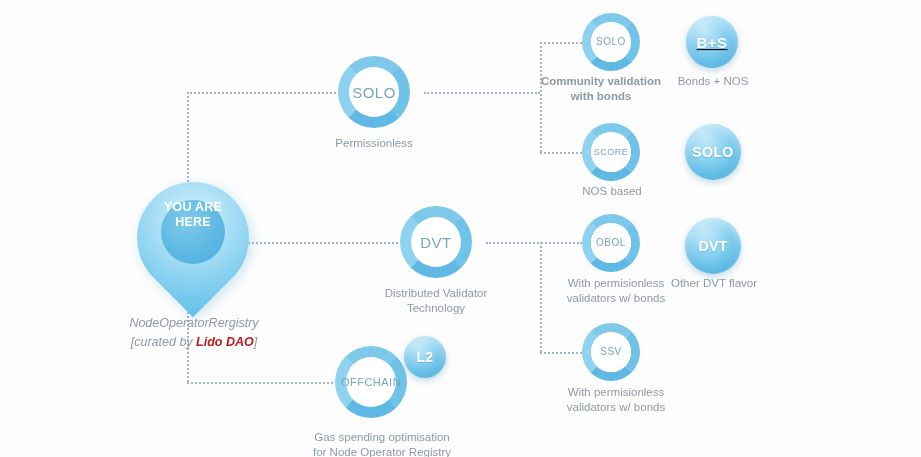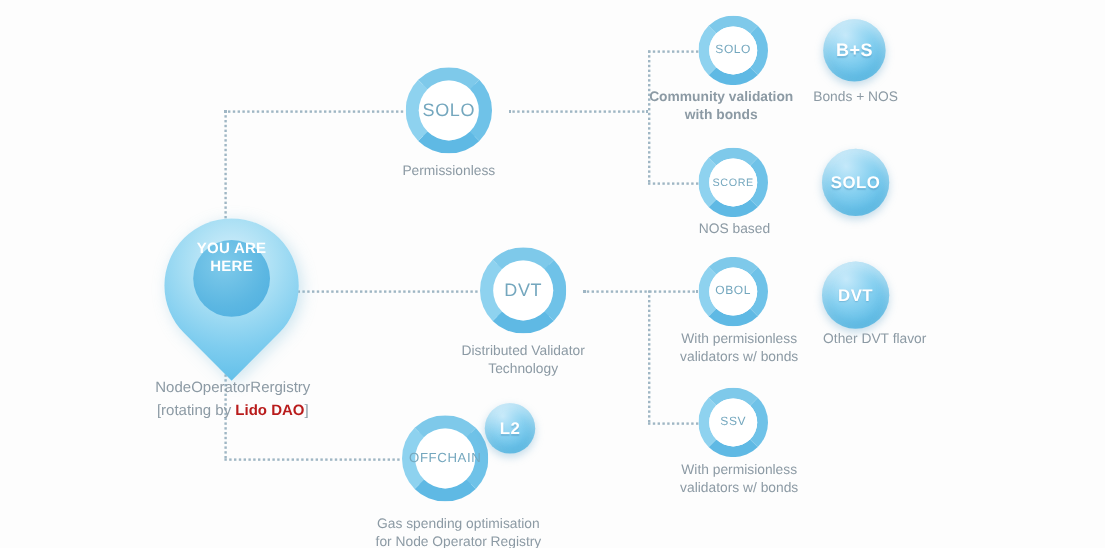--- a/index.html
+++ b/index.html
@@ -112,21 +112,21 @@
                 inset 0 4px 9px rgba(255,255,255,0.55);
     position: relative;
   }
   .bubble-lbl {
     color: #ffffff;
     font-weight: bold;
     letter-spacing: 0.4px;
     text-shadow: 0 1px 1px rgba(80,150,190,0.45);
     line-height: 1;
   }
-  .bubble-52 { width: 52px; height: 52px; }
+  .bubble-52 { width: 52px; height: 52px; text-decoration: underline; }
   .bubble-52 .bubble-lbl { font-size: 15px; }
   .bubble-56 { width: 56px; height: 56px; }
   .bubble-56 .bubble-lbl { font-size: 14px; }
   .bubble-42 { width: 42px; height: 42px; }
   .bubble-42 .bubble-lbl { font-size: 14px; }
 
   
   .cap {
     position: absolute;
     color: #8c9aa4;
@@ -178,20 +178,21 @@
 
   #pin-caption {
     position: absolute;
     left: 100px;
     top: 314px;
     width: 188px;
     text-align: center;
     color: #8c9aa4;
     font-size: 12.5px;
     line-height: 1.5;
+    font-style: italic;
   }
   #pin-caption .strong { color: #b91c1c; font-weight: bold; }
   #pin-caption .line2 { color: #8c9aa4; }
 </style>
 </head>
 <body>
 
 <div id="canvas">
 
   <div class="conn conn-v" style="left:187px; top:92px; height:290px;"></div>
@@ -216,21 +217,21 @@
   <div id="pin-wrap">
     <div class="pin-shape"></div>
     <div class="pin-core">
       <span class="pin-text">YOU ARE
 HERE</span>
     </div>
   </div>
 
   <div id="pin-caption">
     <div>NodeOperatorRergistry</div>
-    <div class="line2"><span>[rotating by </span><span class="strong">Lido DAO</span><span>]</span></div>
+    <div class="line2"><span>[curated by </span><span class="strong">Lido DAO</span><span>]</span></div>
   </div>
 
   <div class="node" style="left:338px; top:56px;">
     <div class="ring ring-lg">
       <div class="inner-hole"></div>
       <span class="ring-lbl">SOLO</span>
     </div>
   </div>
   <div class="cap" style="left:314px; top:136px; width:120px;">Permissionless</div>
 
@@ -286,21 +287,21 @@
       <div class="inner-hole"></div>
       <span class="ring-lbl">OBOL</span>
     </div>
   </div>
   <div class="cap" style="left:551px; top:276px; width:130px;">With permisionless
 validators w/ bonds</div>
 
   <div class="bubble bubble-56" style="position:absolute; left:685px; top:218px;">
     <span class="bubble-lbl">DVT</span>
   </div>
-  <div class="cap" style="left:656px; top:276px; width:116px;text-align:right;">Other DVT flavor</div>
+  <div class="cap" style="left:656px; top:276px; width:116px;">Other DVT flavor</div>
 
   <div class="node" style="left:582px; top:323px;">
     <div class="ring ring-sm">
       <div class="inner-hole"></div>
       <span class="ring-lbl">SSV</span>
     </div>
   </div>
   <div class="cap" style="left:551px; top:385px; width:130px;">With permisionless
 validators w/ bonds</div>
 

